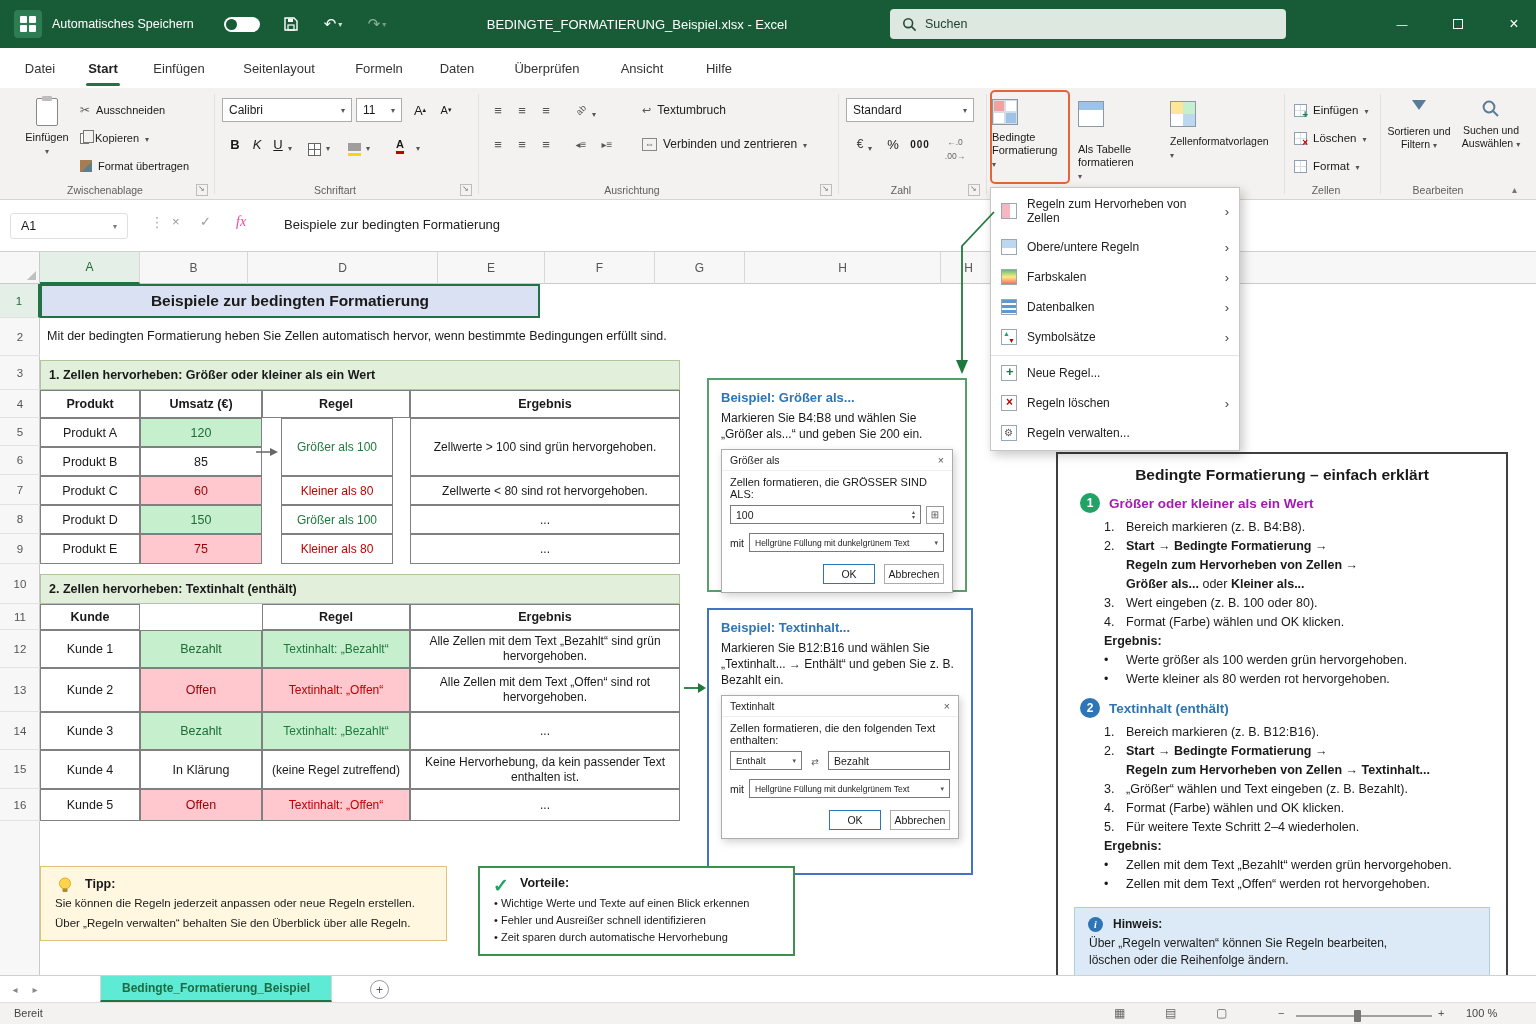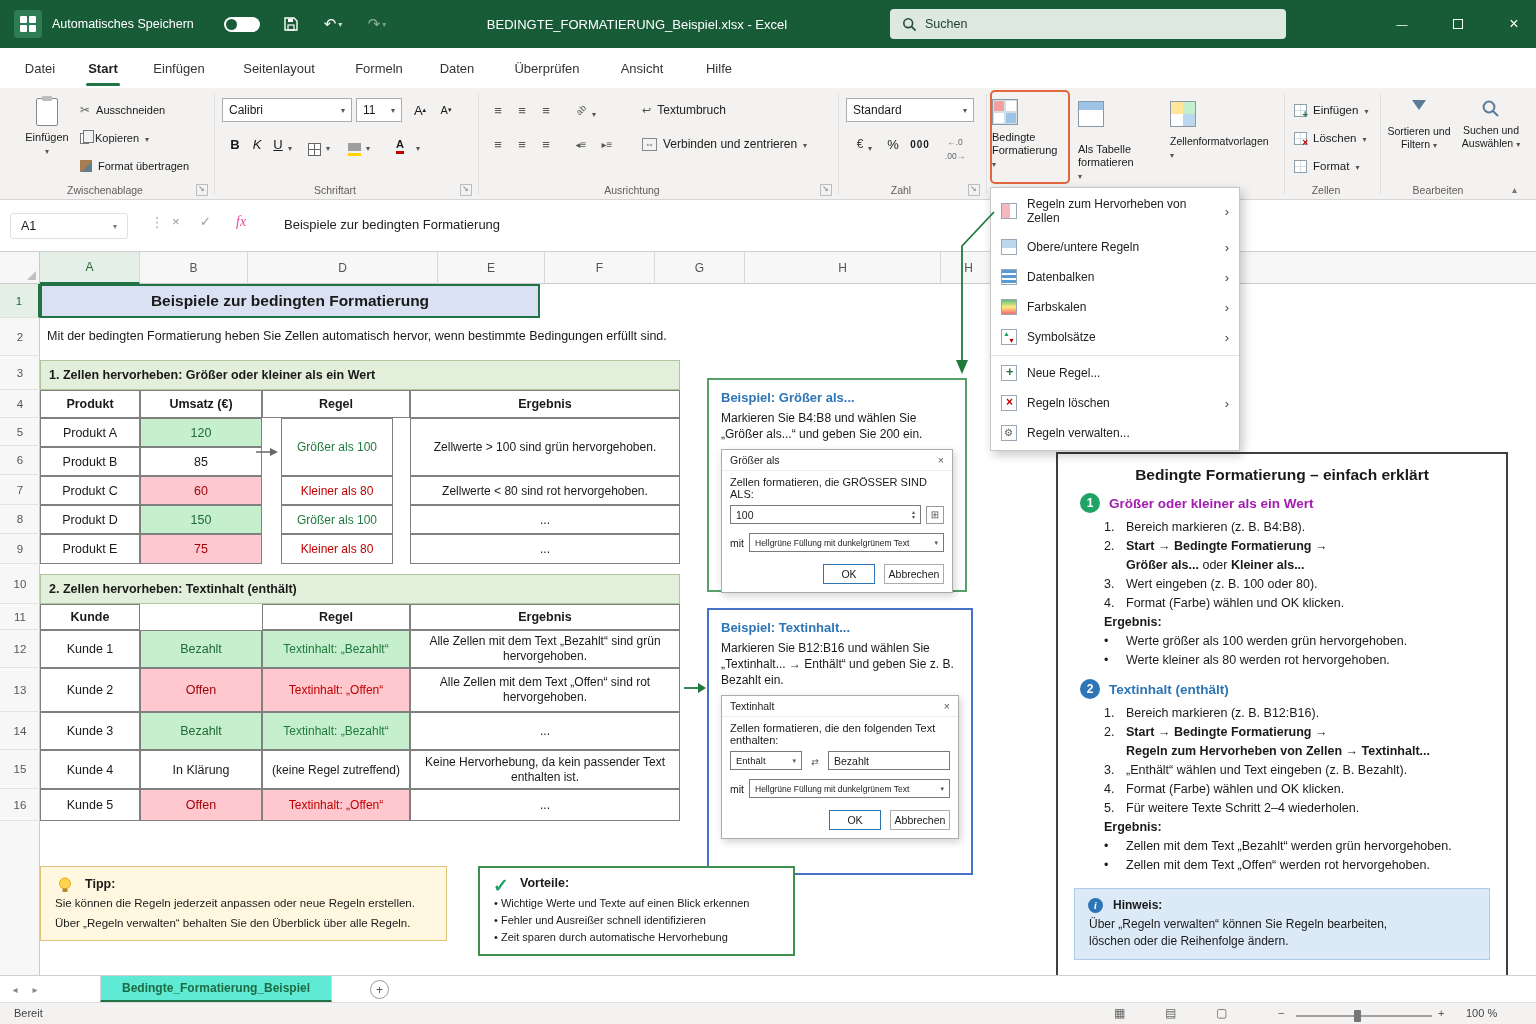--- a/index.html
+++ b/index.html
@@ -685,20 +685,21 @@
     <div class="sec-head">
       <span class="numc nc1">1</span>
       <span class="sec-title st1">Größer oder kleiner als ein Wert</span>
     </div>
     <div>
 
         <div class="ln"><span class="n">1.</span><span>Bereich markieren (z. B. B4:B8).</span></div>
 
         <div class="ln"><span class="n">2.</span><span><b>Start</b> → <b>Bedingte Formatierung</b> →</span></div>
 
+        <div class="ln"><span class="n"></span><span><b>Regeln zum Hervorheben von Zellen</b> →</span></div>
 
         <div class="ln"><span class="n"></span><span><b>Größer als...</b> oder <b>Kleiner als...</b></span></div>
 
         <div class="ln"><span class="n">3.</span><span>Wert eingeben (z. B. 100 oder 80).</span></div>
 
         <div class="ln"><span class="n">4.</span><span>Format (Farbe) wählen und OK klicken.</span></div>
 
         <div class="ln"><span class="n"><b>Ergebnis:</b></span><span></span></div>
 
         <div class="ln"><span class="n">•</span><span>Werte größer als 100 werden grün hervorgehoben.</span></div>
@@ -711,21 +712,21 @@
       <span class="sec-title st2">Textinhalt (enthält)</span>
     </div>
     <div>
 
         <div class="ln"><span class="n">1.</span><span>Bereich markieren (z. B. B12:B16).</span></div>
 
         <div class="ln"><span class="n">2.</span><span><b>Start</b> → <b>Bedingte Formatierung</b> →</span></div>
 
         <div class="ln"><span class="n"></span><span><b>Regeln zum Hervorheben von Zellen</b> → <b>Textinhalt...</b></span></div>
 
-        <div class="ln"><span class="n">3.</span><span>„Enthält“ wählen und Text eingeben (z. B. Bezahlt).</span></div>
+        <div class="ln"><span class="n">3.</span><span>„Größer“ wählen und Text eingeben (z. B. Bezahlt).</span></div>
 
         <div class="ln"><span class="n">4.</span><span>Format (Farbe) wählen und OK klicken.</span></div>
 
         <div class="ln"><span class="n">5.</span><span>Für weitere Texte Schritt 2–4 wiederholen.</span></div>
 
         <div class="ln"><span class="n"><b>Ergebnis:</b></span><span></span></div>
 
         <div class="ln"><span class="n">•</span><span>Zellen mit dem Text „Bezahlt“ werden grün hervorgehoben.</span></div>
 
         <div class="ln"><span class="n">•</span><span>Zellen mit dem Text „Offen“ werden rot hervorgehoben.</span></div>
@@ -796,29 +797,29 @@
         <span class="cf-lb">Regeln zum Hervorheben von Zellen</span>
         <span class="cf-chev"></span>
       </div>
 
       <div class="cf-item i1 v-true">
         <span class="cf-ic v-topbottomicon"></span>
         <span class="cf-lb">Obere/untere Regeln</span>
         <span class="cf-chev"></span>
       </div>
 
+      <div class="cf-item i3 v-true">
+        <span class="cf-ic v-colorscalesicon"></span>
+        <span class="cf-lb">Farbskalen</span>
+        <span class="cf-chev"></span>
+      </div>
+
       <div class="cf-item i2 v-true">
         <span class="cf-ic v-databarsicon"></span>
         <span class="cf-lb">Datenbalken</span>
-        <span class="cf-chev"></span>
-      </div>
-
-      <div class="cf-item i3 v-true">
-        <span class="cf-ic v-colorscalesicon"></span>
-        <span class="cf-lb">Farbskalen</span>
         <span class="cf-chev"></span>
       </div>
 
       <div class="cf-item i4 v-true">
         <span class="cf-ic v-iconsetsicon"></span>
         <span class="cf-lb">Symbolsätze</span>
         <span class="cf-chev"></span>
       </div>
 
       <div class="cf-item i5 v-false">

